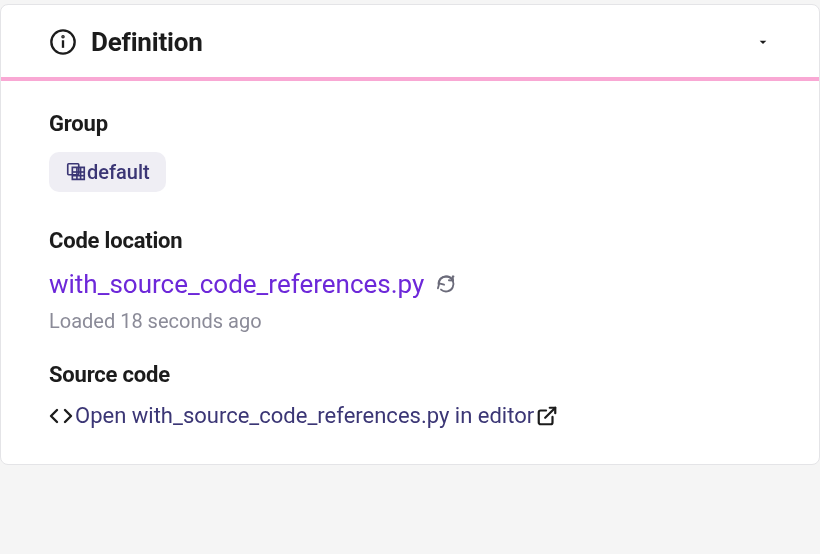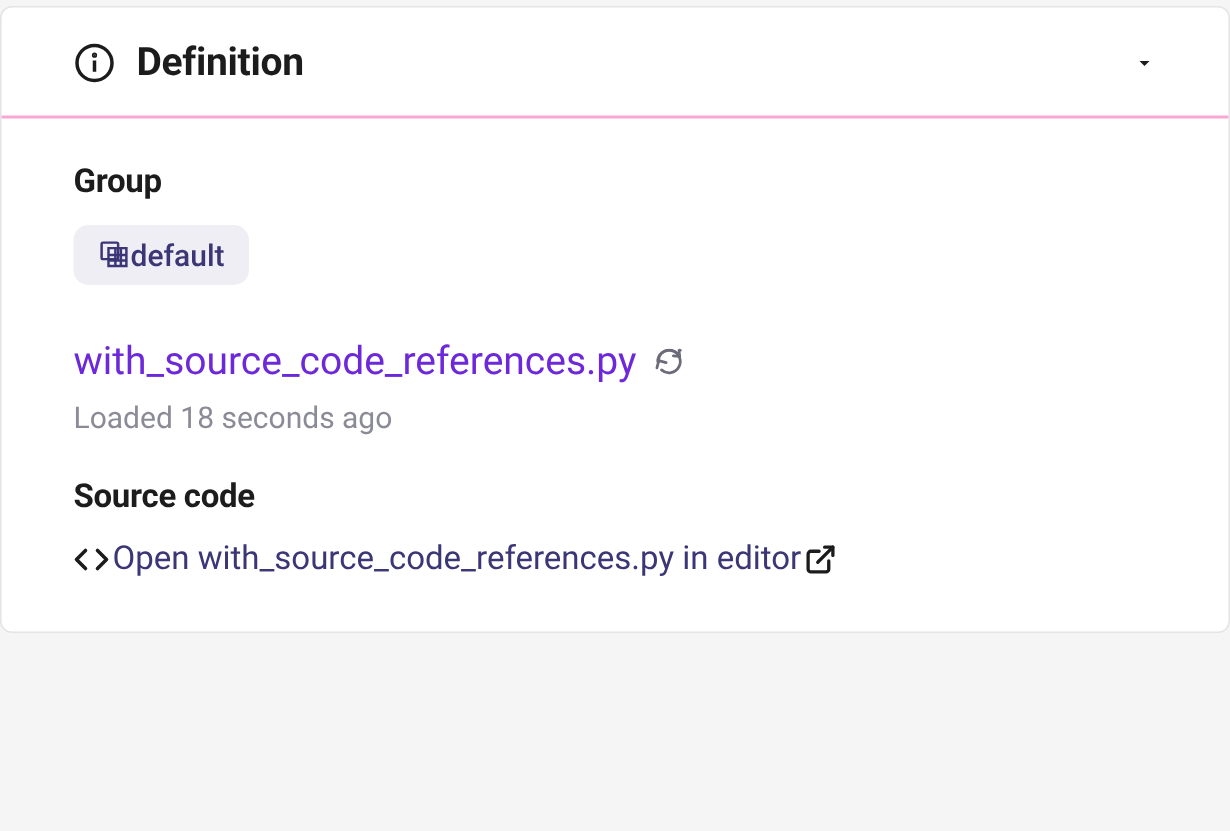--- a/index.html
+++ b/index.html
@@ -19,21 +19,21 @@
       border: 1px solid #e4e4e7;
       border-radius: 8px;
       margin: 0;
       padding: 0;
     }
     .header-row {
       display: flex;
       align-items: center;
       justify-content: space-between;
       padding: 22px 48px 20px 48px;
-      border-bottom: 2px solid #f9a8d4;
+      border-bottom: 4px solid #f9a8d4;
       cursor: pointer;
     }
     .header-left {
       display: flex;
       align-items: center;
       gap: 14px;
     }
     .header-title {
       font-size: 26px;
       font-weight: 700;
@@ -163,20 +163,21 @@
           <line x1="8" y1="12" x2="21" y2="12"></line>
           <line x1="8" y1="16" x2="21" y2="16"></line>
           <line x1="13" y1="7" x2="13" y2="20"></line>
           <line x1="17" y1="7" x2="17" y2="20"></line>
         </svg>
         <span class="chip-text">default</span>
       </div>
     </div>
 
     <div class="section section-code-location">
+      <div class="section-label">Code location</div>
       <div class="location-row">
         <a class="location-link">with_source_code_references.py</a>
         <svg class="refresh-icon-svg" viewBox="0 0 24 24" fill="none" stroke="currentColor" stroke-width="2.2" stroke-linecap="round" stroke-linejoin="round">
           <path d="M3 12a9 9 0 1 1 3 6.7"></path>
           <polyline points="3 18 3 12 9 12" transform="rotate(15 6 15)" fill="none"></polyline>
           <path d="M21 3v0"></path>
           <path d="M20.5 8a9 9 0 0 0-17 3"></path>
           <polyline points="20 3 20.5 8 15.5 7.5"></polyline>
         </svg>
       </div>

